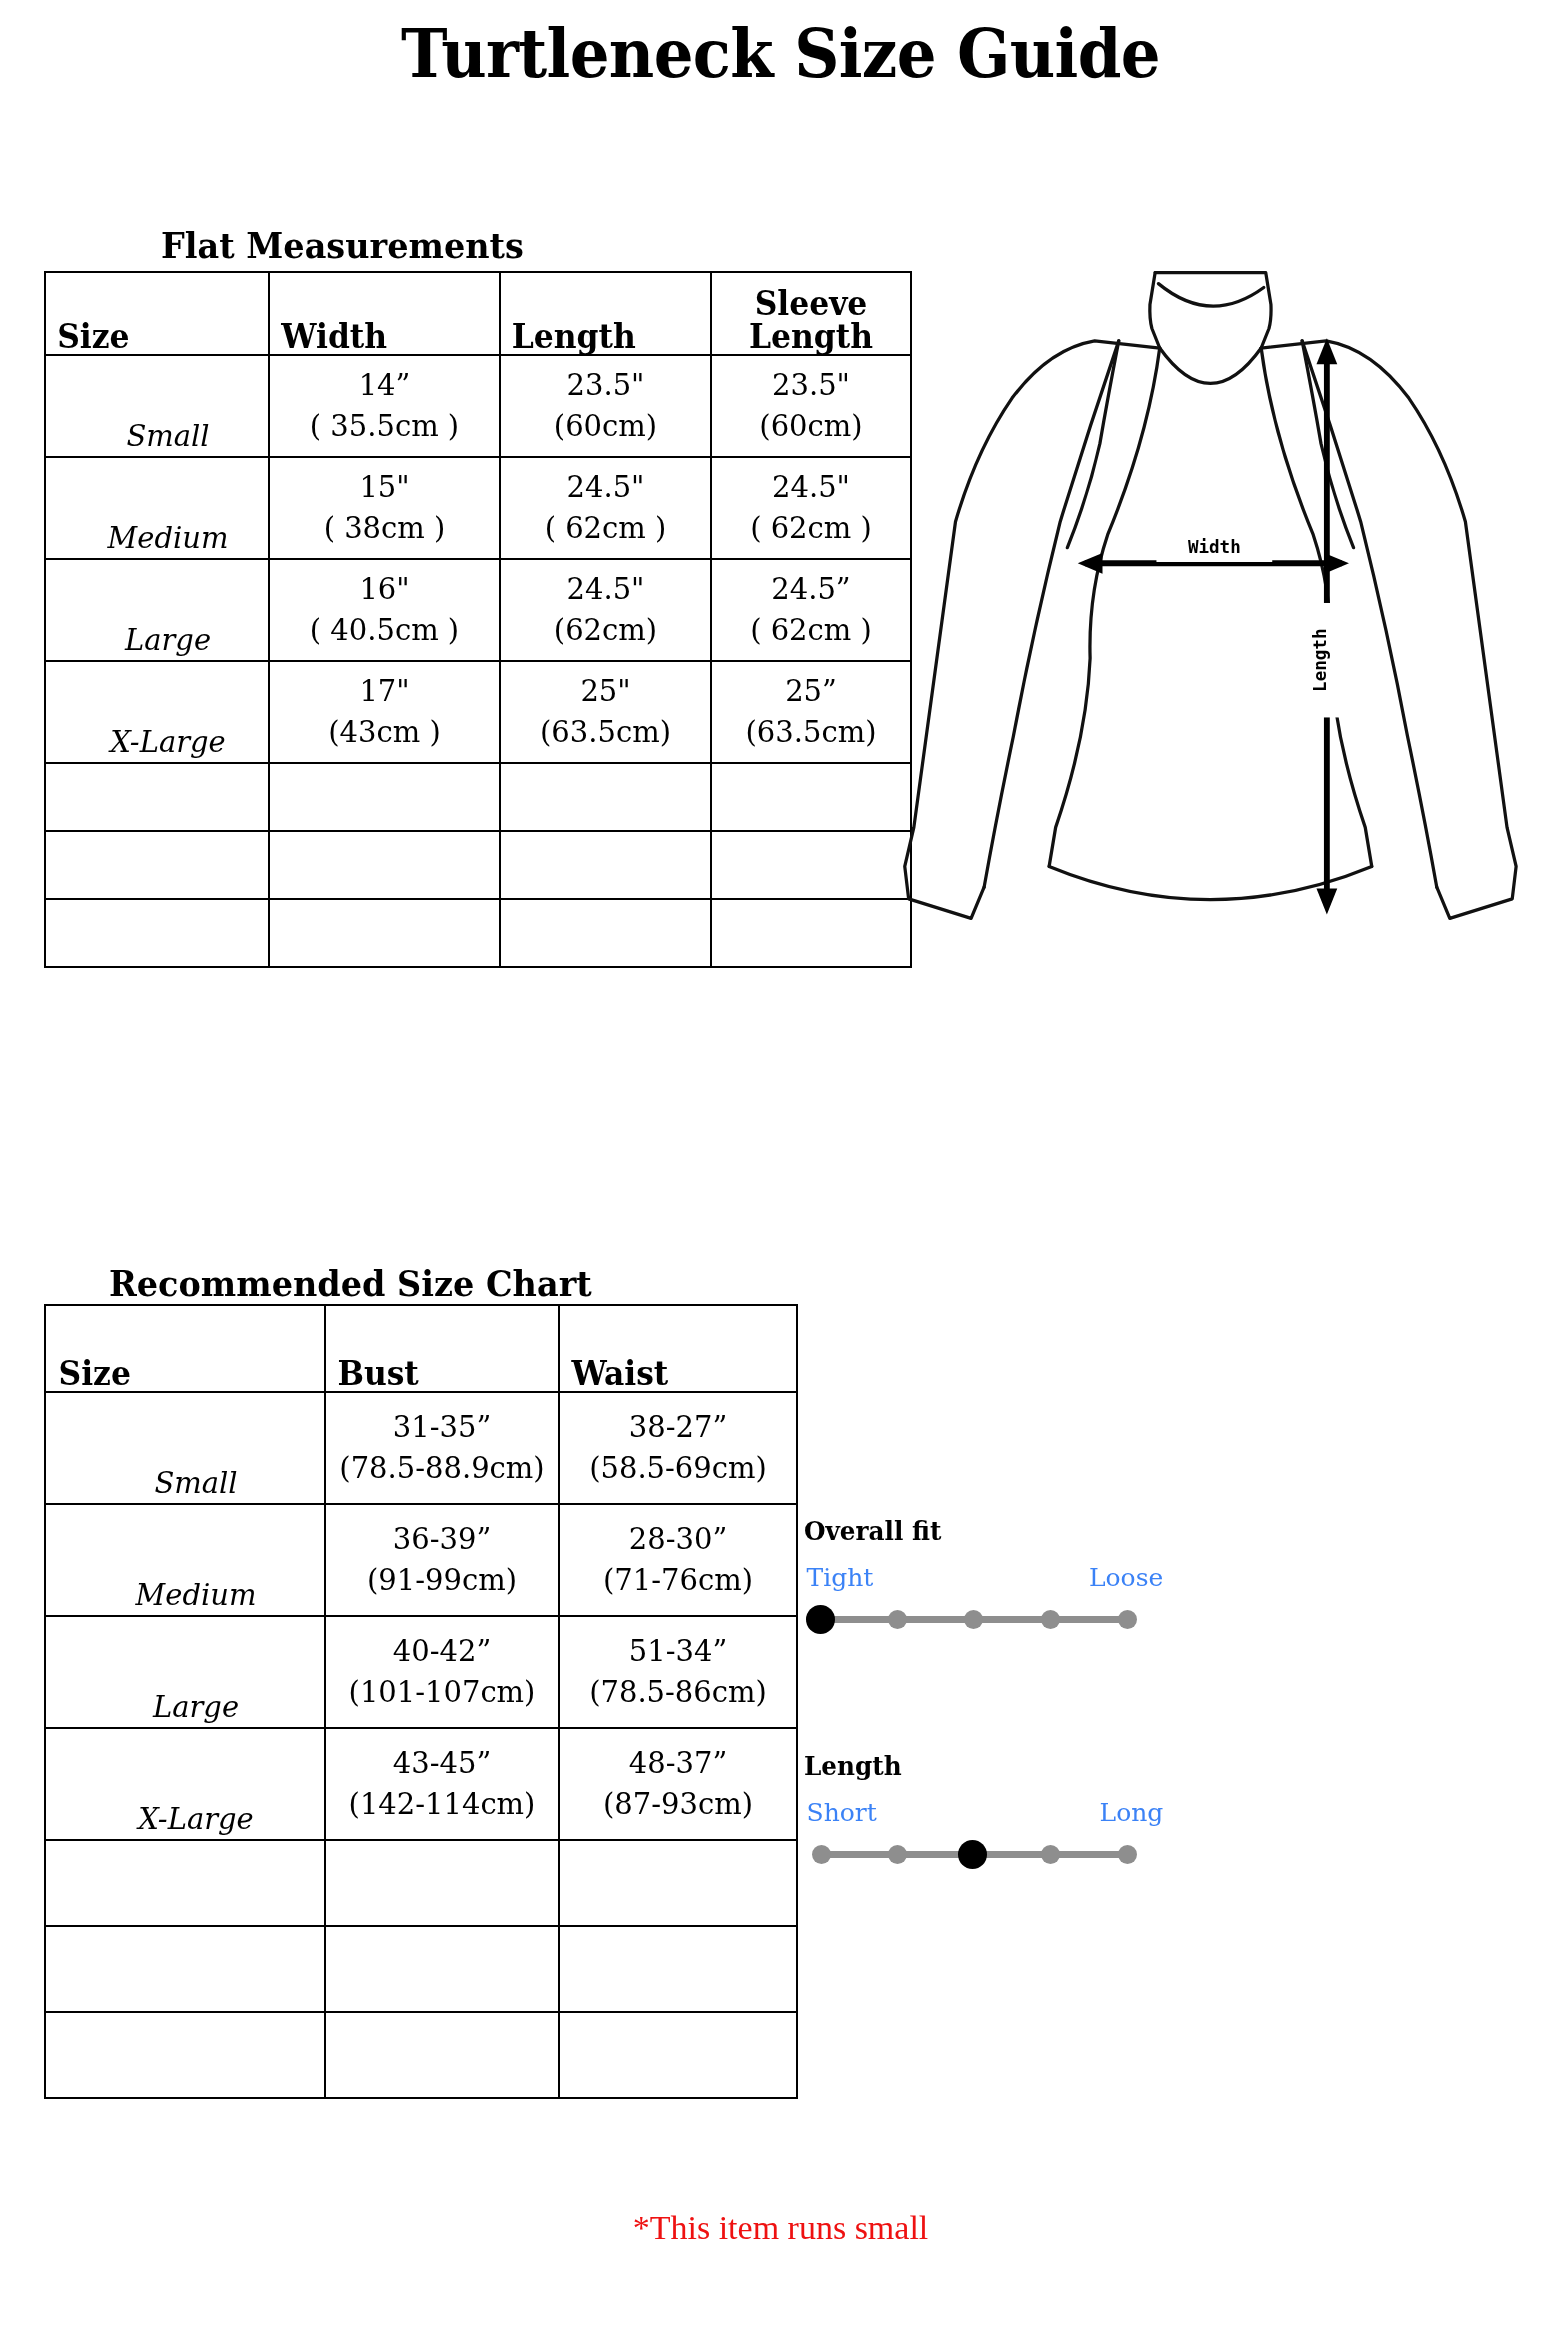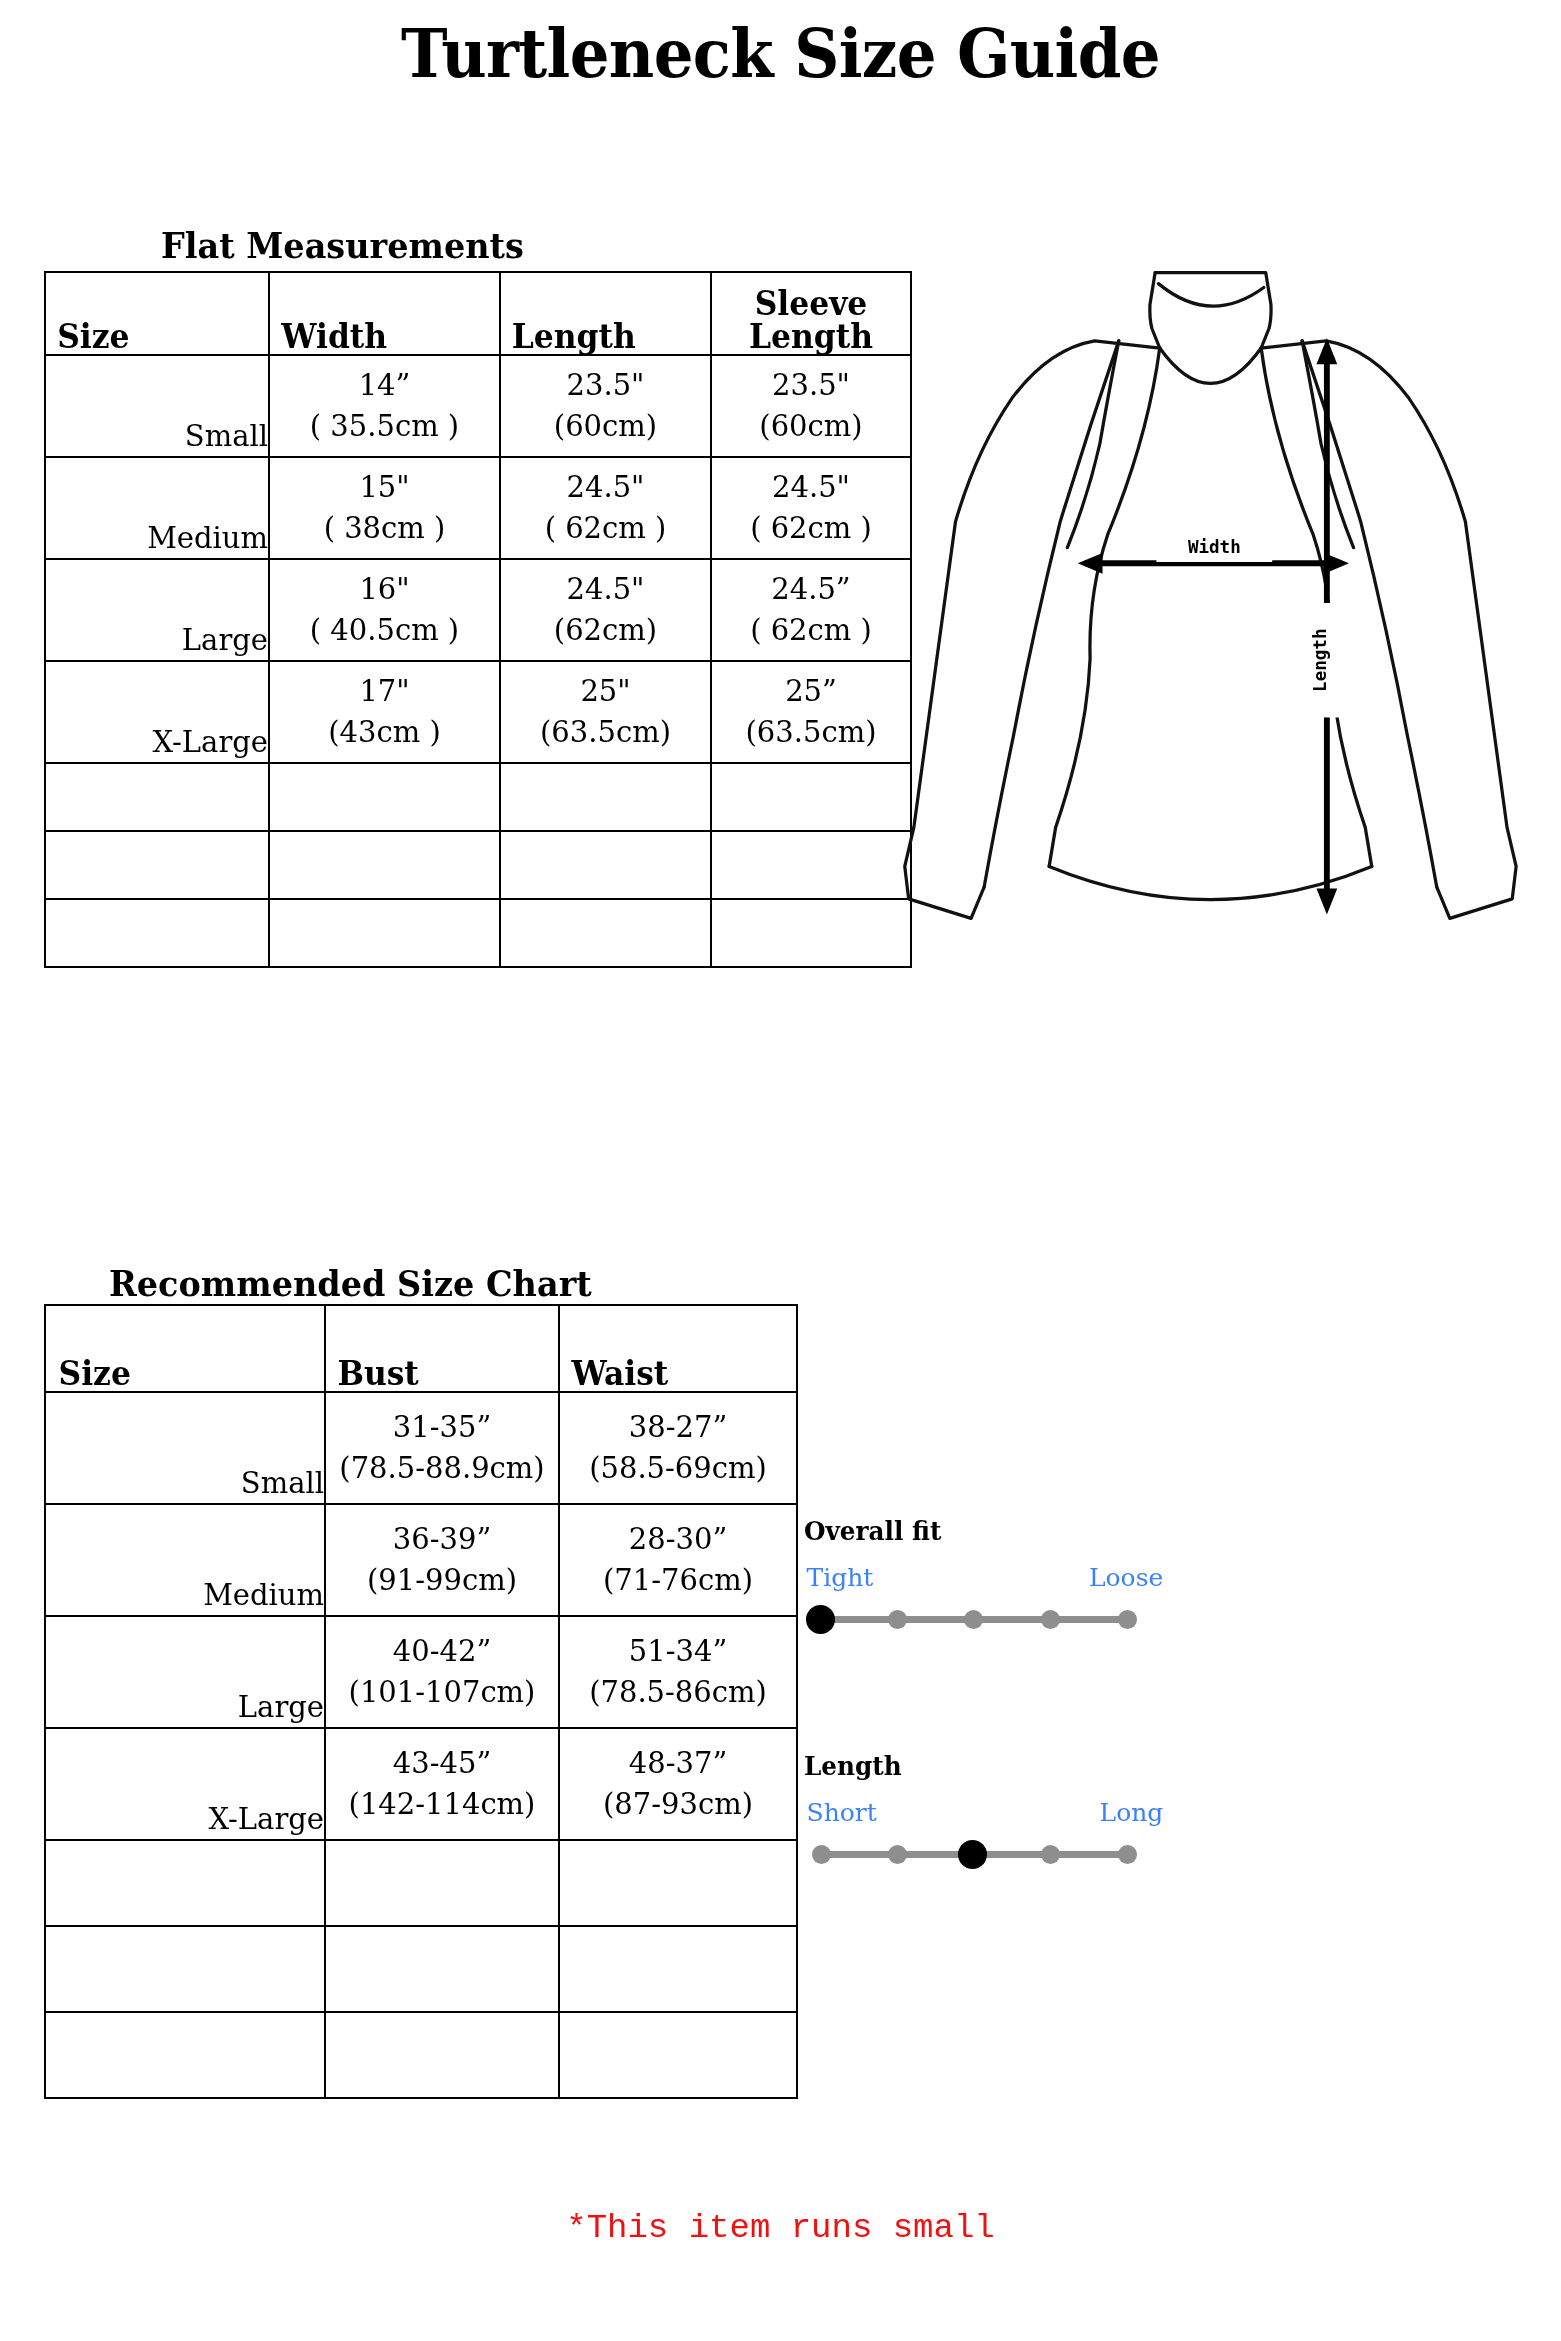--- a/index.html
+++ b/index.html
@@ -77,24 +77,25 @@
     transform: scaleX(0.95);
   }
   .size-table .hdr-wrap {
     display: block;
     text-align: left;
     line-height: 1.02;
   }
   .size-table .hdr-center { text-align: center; padding-left: 0; }
 
   .size-table .szcell {
-    text-align: right;
+    text-align: center;
     padding-left: 22px;
     vertical-align: bottom;
     padding-bottom: 2.6px;
+    font-style: italic;
   }
   .size-table .valcell {
     text-align: center;
     vertical-align: middle;
     line-height: 1.42;
   }
   .size-table .val-in { display: block; }
   .size-table .val-cm { display: block; }
   .size-table .emptyrow td { height: 68px; }
 
@@ -194,21 +195,21 @@
     background: #000000;
   }
 
   
   #footer-note {
     position: absolute;
     left: 0;
     top: 2209px;
     width: 1561px;
     text-align: center;
-    font-family: Liberation Mono, monospace;
+    font-family: Liberation Serif, serif;
     font-size: 34px;
     color: #ee1111;
     white-space: nowrap;
   }
 </style>
 </head>
 <body>
 
 <div id="page">
 

